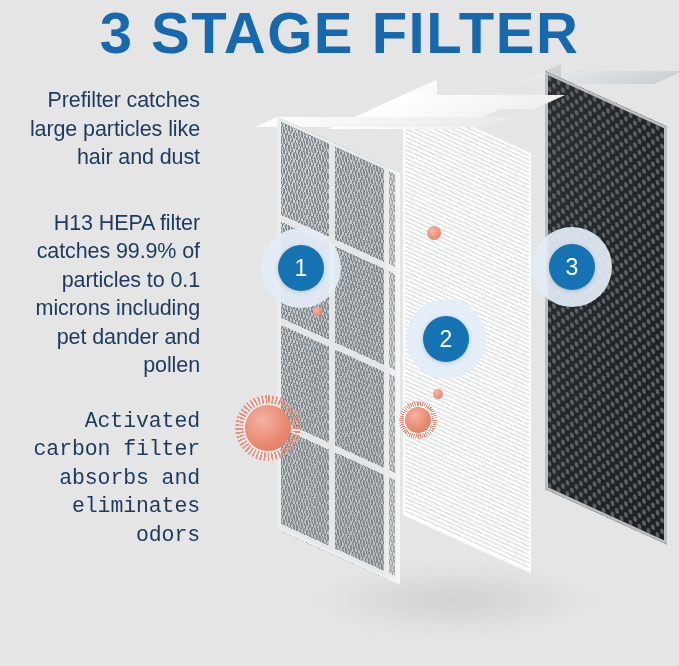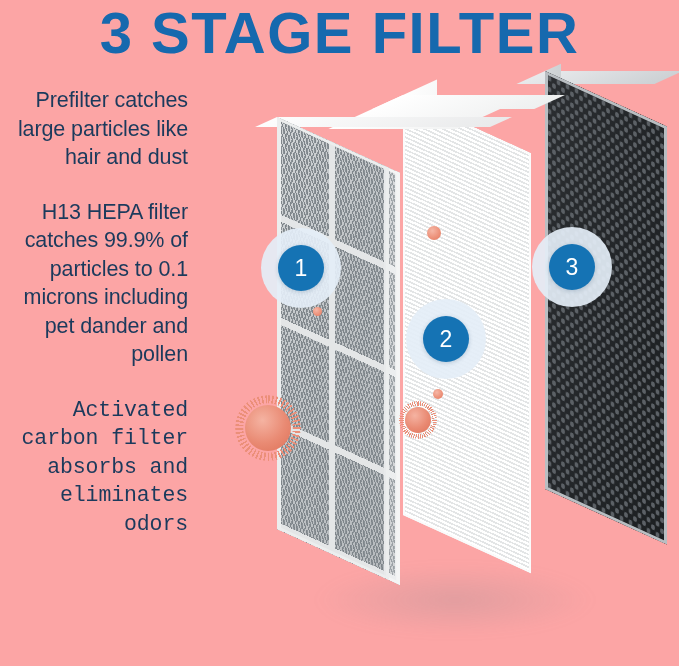--- a/index.html
+++ b/index.html
@@ -1,41 +1,41 @@
 <!DOCTYPE html>
 <html><head>
 <meta charset="utf-8">
 <style>
   html,body{margin:0;padding:0;}
   body{
     width:679px;height:666px;overflow:hidden;position:relative;
     background:#ffffff;
     font-family:"Liberation Sans","DejaVu Sans",sans-serif;
   }
-  #stage{position:absolute;inset:0;width:679px;height:666px;overflow:hidden;background:#fca5a5;}
+  #stage{position:absolute;inset:0;width:679px;height:666px;overflow:hidden;background:#e5e5e5;}
 
   
   .title{
     position:absolute;left:0;top:-6px;width:679px;
     text-align:center;
     font-size:58px;font-weight:bold;letter-spacing:1.5px;
     color:#1669ae;
     line-height:78px;
     white-space:nowrap;
   }
 
   
-  .copy-col{position:absolute;left:0;top:86px;width:188px;}
+  .copy-col{position:absolute;left:12px;top:86px;width:188px;}
   .copy{
     text-align:right;color:#1b3a5c;
     font-size:21.5px;line-height:28.5px;font-weight:400;
     letter-spacing:-0.1px;
   }
   .copy.b1{margin-top:0px;}
-  .copy.b2{margin-top:26px;}
+  .copy.b2{margin-top:37px;}
   .copy.b3{margin-top:27px;font-family:Liberation Mono, monospace;}
 
   
   .art{position:absolute;left:215px;top:95px;width:464px;height:545px;}
 
   
   .ground{
     position:absolute;left:40px;top:400px;width:400px;height:150px;
     background:radial-gradient(ellipse 200px 50px at 50% 70%,rgba(120,130,140,.20),rgba(120,130,140,0) 70%);
     filter:blur(6px);

